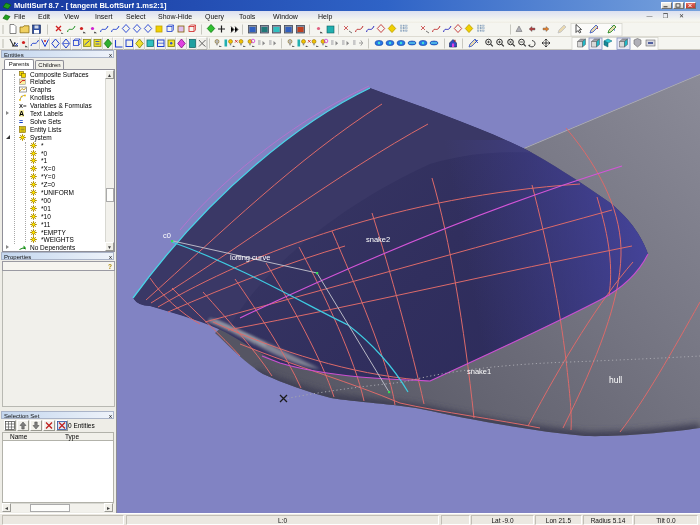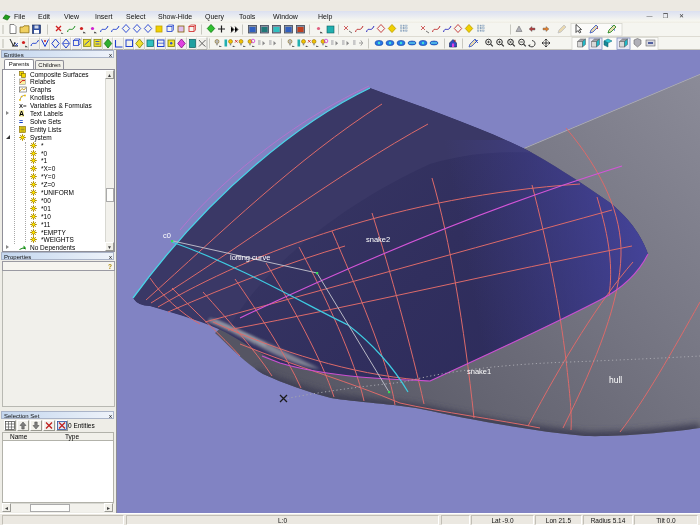--- a/index.html
+++ b/index.html
@@ -40,20 +40,35 @@
   
   #status { position:absolute; left:0; top:513px; width:700px; height:12px; background:#ebe8e1; border-top:1px solid #fff; font-size:6.5px; color:#111; }
   .spane { position:absolute; top:1px; height:10px; border:1px solid #c2bfb6; border-bottom-color:#fff; border-right-color:#fff; line-height:9px; text-align:center; }
 
   #viewport { position:absolute; left:117px; top:50px; width:583px; height:463px; }
 </style>
 </head>
 <body>
 <div id="app">
 
+  <div id="titlebar">
+    <svg class="abs" style="left:2px;top:1px" width="10" height="9" viewBox="0 0 10 9">
+        <path d="M1 6 L4 2 L9 4 L6 8 Z" fill="#1fa01f" stroke="#0a5a0a" stroke-width="0.7"></path>
+      </svg>
+    <span class="ttext">MultiSurf 8.7 - [ tangent BLoftSurf 1.ms2:1]</span>
+    <div class="wbtn" style="left:661px"><svg width="9" height="5">
+          <rect x="1.5" y="3.2" width="4" height="1.1" fill="#444"></rect>
+        </svg></div>
+    <div class="wbtn" style="left:673px"><svg width="9" height="5">
+          <rect x="2" y="0.8" width="4" height="3.4" fill="none" stroke="#444" stroke-width="0.9"></rect>
+        </svg></div>
+    <div class="wbtn close" style="left:685px"><svg width="9" height="5">
+          <path d="M2.3 0.8 L5.7 4.2 M5.7 0.8 L2.3 4.2" stroke="#fff" stroke-width="1"></path>
+        </svg></div>
+  </div>
 
   <div id="menubar">
     <svg class="abs" style="left:2px;top:2px" width="9" height="8" viewBox="0 0 10 9">
         <path d="M1 6 L4 2 L9 4 L6 8 Z" fill="#1fa01f" stroke="#0a5a0a" stroke-width="0.7"></path>
       </svg>
     <span class="mi" style="left:14px">File</span>
     <span class="mi" style="left:38px">Edit</span>
     <span class="mi" style="left:64px">View</span>
     <span class="mi" style="left:95px">Insert</span>
     <span class="mi" style="left:126px">Select</span>

